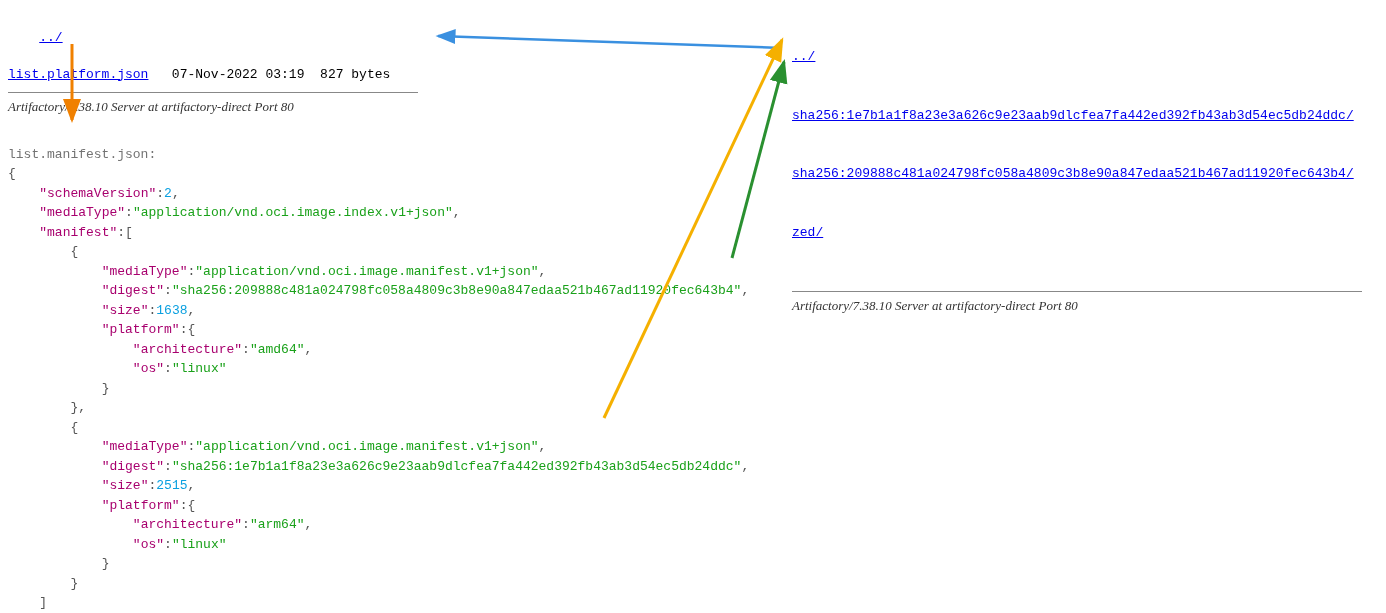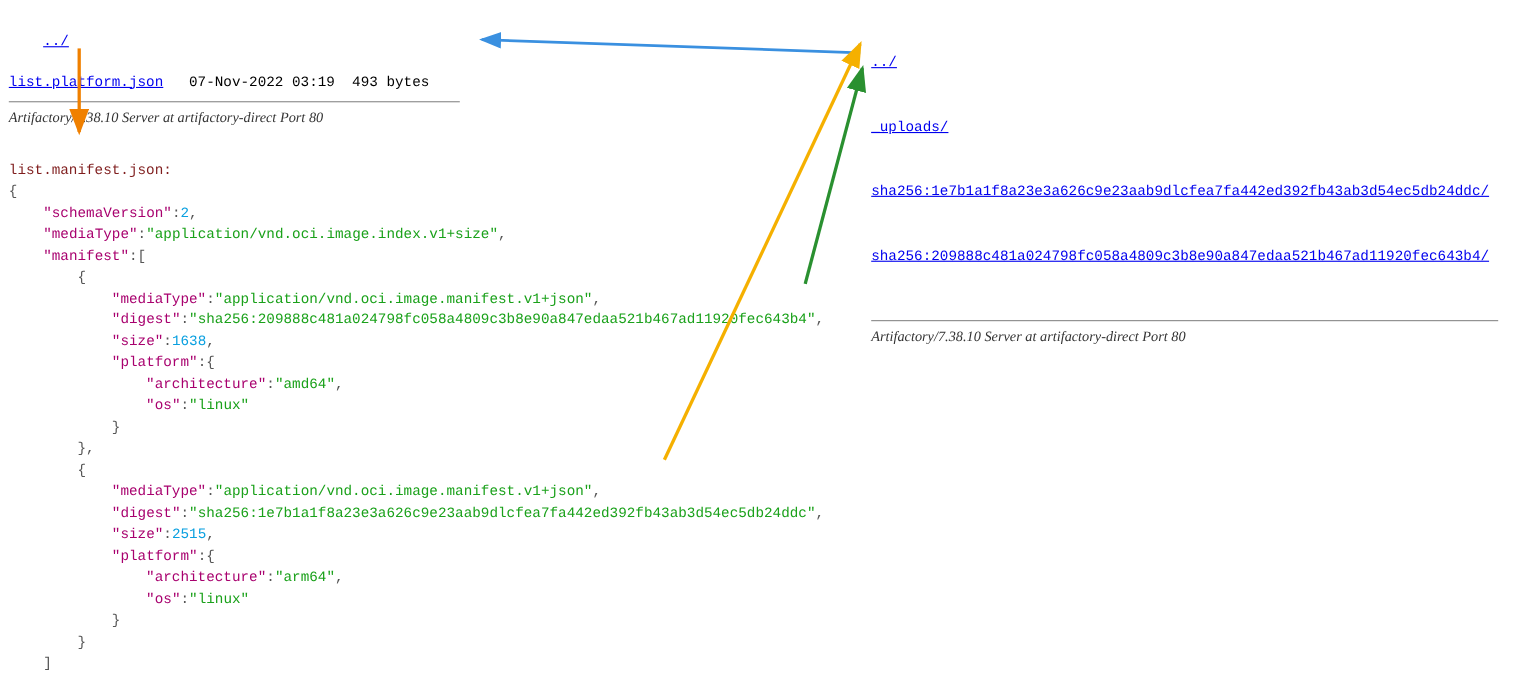--- a/index.html
+++ b/index.html
@@ -51,43 +51,43 @@
     .json-block {
       margin-top: 30px;
       font-family: "Courier New", monospace;
       line-height: 1.5;
       white-space: pre;
     }
     .tok-key { color: #a8006e; }
     .tok-str { color: #1aa11a; }
     .tok-num { color: #0aa0e0; }
     .tok-plain { color: #555; }
-    .filename-label { color: #7f1d1d; }
+    .filename-label { color: #737373; }
     svg.arrows {
       position: absolute;
       top: 0; left: 0;
       width: 1386px; height: 613px;
       pointer-events: none;
     }
   </style>
 </head>
 <body>
 
 <div class="left-panel">
   <div class="dir-listing">
     <span class="link">../</span>
   </div>
-  <div class="file-row"><span class="link">list.platform.json</span><span>   </span><span>07-Nov-2022 03:19</span><span>  </span><span>493 bytes</span></div>
+  <div class="file-row"><span class="link">list.platform.json</span><span>   </span><span>07-Nov-2022 03:19</span><span>  </span><span>827 bytes</span></div>
   <hr class="hr-line" style="width:410px">
   <div class="server-line">Artifactory/7.38.10 Server at artifactory-direct Port 80</div>
 
   <div class="json-block"><span class="filename-label">list.manifest.json:</span>
 <span class="tok-plain">{</span>
     <span class="tok-key">"<span>schemaVersion</span>"</span><span class="tok-plain">:</span><span class="tok-num">2</span><span class="tok-plain">,</span>
-    <span class="tok-key">"<span>mediaType</span>"</span><span class="tok-plain">:</span><span class="tok-str">"<span>application/vnd.oci.image.index.v1+size</span>"</span><span class="tok-plain">,</span>
+    <span class="tok-key">"<span>mediaType</span>"</span><span class="tok-plain">:</span><span class="tok-str">"<span>application/vnd.oci.image.index.v1+json</span>"</span><span class="tok-plain">,</span>
     <span class="tok-key">"<span>manifest</span>"</span><span class="tok-plain">:[</span>
         <span class="tok-plain">{</span>
             <span class="tok-key">"<span>mediaType</span>"</span><span class="tok-plain">:</span><span class="tok-str">"<span>application/vnd.oci.image.manifest.v1+json</span>"</span><span class="tok-plain">,</span>
             <span class="tok-key">"<span>digest</span>"</span><span class="tok-plain">:</span><span class="tok-str">"<span>sha256:209888c481a024798fc058a4809c3b8e90a847edaa521b467ad11920fec643b4</span>"</span><span class="tok-plain">,</span>
             <span class="tok-key">"<span>size</span>"</span><span class="tok-plain">:</span><span class="tok-num">1638</span><span class="tok-plain">,</span>
             <span class="tok-key">"<span>platform</span>"</span><span class="tok-plain">:{</span>
                 <span class="tok-key">"<span>architecture</span>"</span><span class="tok-plain">:</span><span class="tok-str">"<span>amd64</span>"</span><span class="tok-plain">,</span>
                 <span class="tok-key">"<span>os</span>"</span><span class="tok-plain">:</span><span class="tok-str">"<span>linux</span>"</span>
             <span class="tok-plain">}</span>
         <span class="tok-plain">},</span>
@@ -100,23 +100,23 @@
                 <span class="tok-key">"<span>os</span>"</span><span class="tok-plain">:</span><span class="tok-str">"<span>linux</span>"</span>
             <span class="tok-plain">}</span>
         <span class="tok-plain">}</span>
     <span class="tok-plain">]</span>
 </div>
 </div>
 
 <div class="right-panel">
   <div class="dir-listing">
     <div><span class="link">../</span></div>
-    <div><span class="link">_uploads/</span></div>
     <div><span class="link">sha256:1e7b1a1f8a23e3a626c9e23aab9dlcfea7fa442ed392fb43ab3d54ec5db24ddc/</span></div>
     <div><span class="link">sha256:209888c481a024798fc058a4809c3b8e90a847edaa521b467ad11920fec643b4/</span></div>
+    <div><span class="link">zed/</span></div>
   </div>
   <hr class="hr-line" style="width:570px">
   <div class="server-line">Artifactory/7.38.10 Server at artifactory-direct Port 80</div>
 </div>
 
 <svg class="arrows">
   <defs>
     <marker id="ah-orange" markerWidth="10" markerHeight="10" refX="7" refY="3" orient="auto">
       <path d="M0,0 L8,3 L0,6 Z" fill="#f08000"></path>
     </marker>

